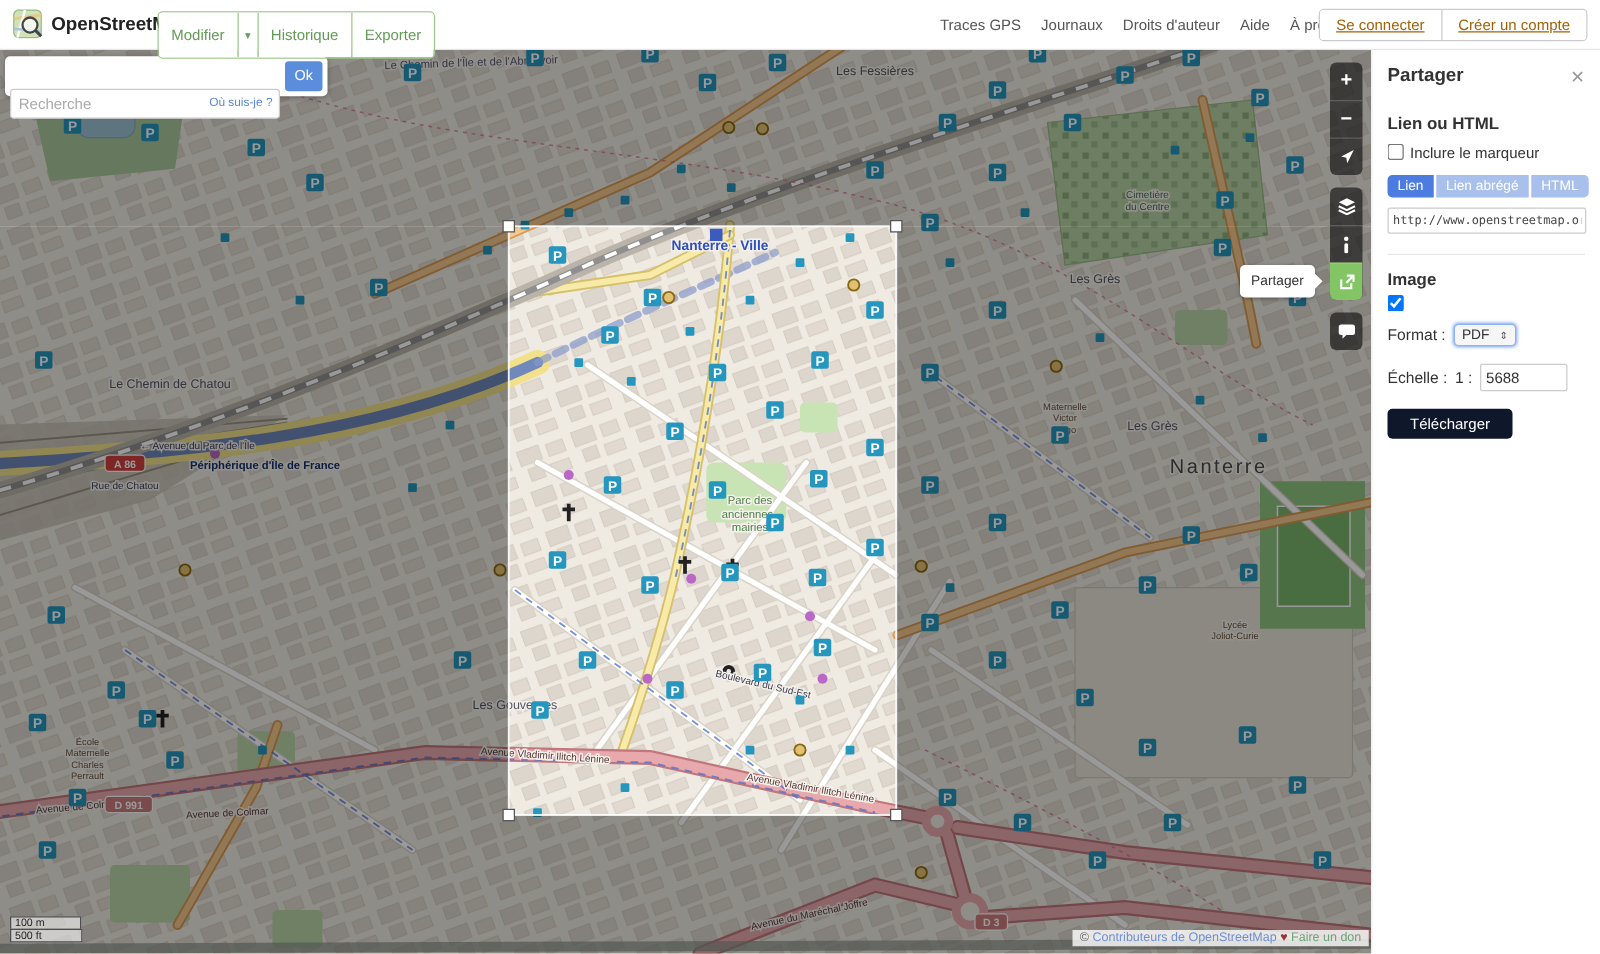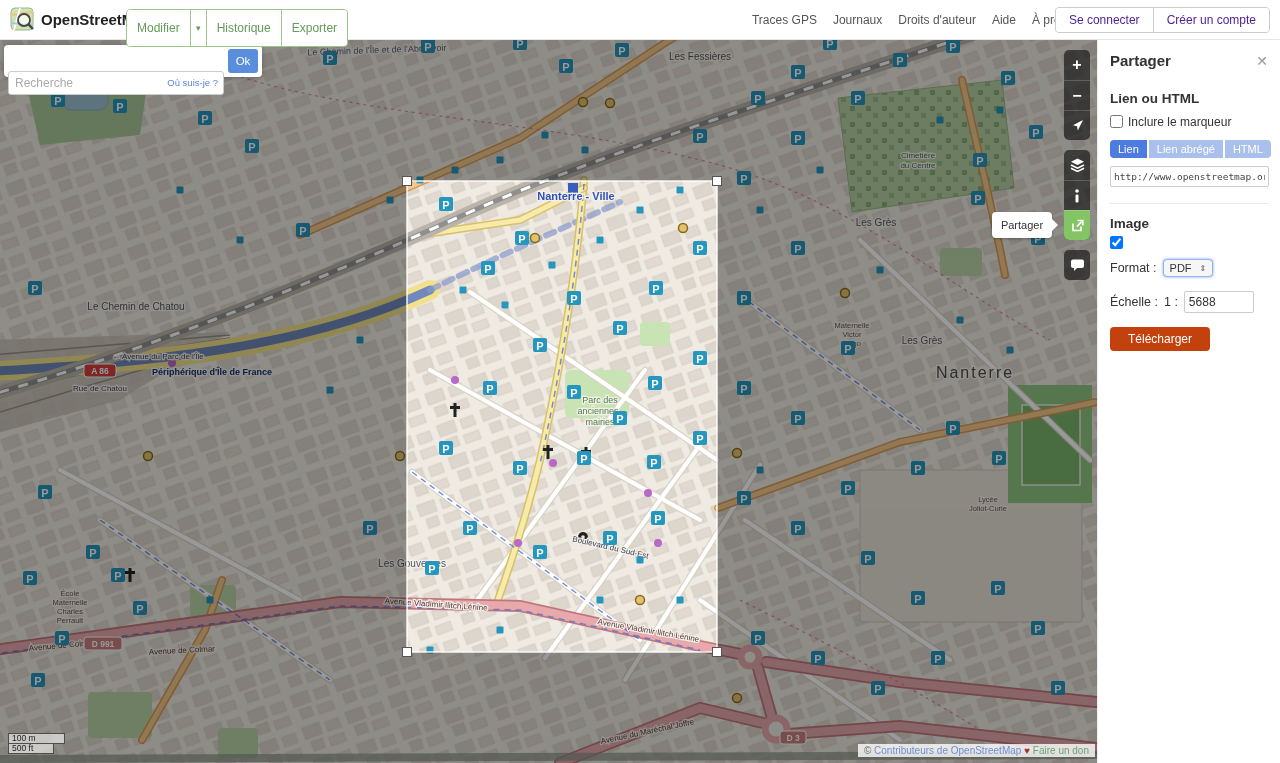--- a/index.html
+++ b/index.html
@@ -9,21 +9,21 @@
   .header { position:absolute; top:0; left:0; width:1280px; height:40px; background:#fff; border-bottom:1px solid #e6e6e6; z-index:50; }
   .brand { position:absolute; left:10px; top:7px; display:flex; align-items:center; gap:7px; }
   .brand-title { font-size:15px; font-weight:bold; color:#222; }
   .edit-group { position:absolute; left:126px; top:9px; height:38px; display:flex; border:1px solid #9bc78a; border-radius:4px; overflow:hidden; }
   .edit-group .gbtn { background:#fff; color:#649b57; font-size:12px; padding:0 10px; line-height:22px; border:none; border-left:1px solid #9bc78a; cursor:pointer; font-family:inherit; }
   .edit-group .gbtn:first-child { border-left:none; }
   .caret-btn { width:16px !important; padding:0 !important; font-size:9px !important; }
   .nav-right { position:absolute; right:200px; top:0; height:40px; display:flex; align-items:center; gap:16px; }
   .nav-link { font-size:12px; color:#555; text-decoration:none; white-space:nowrap; }
   .account-group { position:absolute; right:10px; top:7px; height:26px; display:flex; border:1px solid #ccc; border-radius:4px; overflow:hidden; }
-  .account-group .abtn { background:#fff; color:#4c1d95; font-size:12px; padding:0 13px; line-height:24px; border:none; border-left:1px solid #ccc; cursor:pointer; font-family:inherit; white-space:nowrap; }
+  .account-group .abtn { background:#fff; color:#a16207; font-size:12px; padding:0 13px; line-height:24px; border:none; border-left:1px solid #ccc; cursor:pointer; font-family:inherit; white-space:nowrap;text-decoration:underline; }
   .account-group .abtn:first-child { border-left:none; }
 
   
   .map-wrap { position:absolute; top:40px; left:0; width:1097px; height:723px; background:#eae5dc; overflow:hidden; }
   .map-wrap svg { display:block; }
 
   
   .search-box { position:absolute; left:4px; top:45px; width:258px; height:32px; background:#fff; border-radius:4px; box-shadow:0 1px 4px rgba(0,0,0,.25); z-index:40; display:flex; align-items:center; padding:4px; gap:4px; }
   .search-input-wrap { position:relative; flex:1; height:28px;margin-top:48px; }
   .search-input { width:100%; height:24px; border:1px solid #ccc; border-radius:3px; font-size:12px; padding:0 62px 0 6px; color:#333; font-family:inherit; }
@@ -39,21 +39,21 @@
   .ctrl-btn.active { background:#83c465; }
   .ctrl-btn svg { display:block; }
 
   .tooltip { position:absolute; left:992px; top:212px; width:60px; height:26px; background:#fff; border-radius:4px; box-shadow:0 1px 3px rgba(0,0,0,.3); z-index:41; font-size:11px; color:#333; display:flex; align-items:center; justify-content:center; }
   .tooltip:after { content:""; position:absolute; right:-6px; top:7px; border-top:6px solid transparent; border-bottom:6px solid transparent; border-left:6px solid #fff; }
 
   
   .scale-ctl { position:absolute; left:8px; top:733px; z-index:40; }
   .scale-line { background:rgba(255,255,255,.55); border:1.5px solid #4d4d4d; font-size:8.5px; color:#222; line-height:9px; padding:0 3px; }
   .scale-line.metric { width:57px; }
-  .scale-line.imperial { width:46px; margin-top:-1.5px; }
+  .scale-line.imperial { width:58px; margin-top:-1.5px; }
   .attribution { position:absolute; right:185px; bottom:6px; background:rgba(255,255,255,.8); padding:1px 6px; font-size:10px; color:#666; z-index:40; white-space:nowrap; }
   .attribution a { text-decoration:none; }
   .attr-link { color:#6f8fd2; }
   .attr-heart { color:#a23333; }
   .attr-donate { color:#6aa576; }
 
   
   .panel { position:absolute; top:40px; left:1097px; width:183px; height:723px; background:#fff; padding:12px 12px 0 12px; z-index:45; border-left:1px solid #eee; }
   .panel-title-row { display:flex; justify-content:space-between; align-items:center; margin-bottom:22px; }
   .panel-title { font-size:15px; font-weight:bold; color:#333; }
@@ -66,21 +66,21 @@
   .tab.first { border-radius:4px 0 0 4px; }
   .tab.last { border-radius:0 4px 4px 0; }
   .tab.active { background:#4c7ce0; }
   .url-input { width:159px; border:1px solid #ccc; border-radius:2px; font-family:"DejaVu Sans Mono",monospace; font-size:9.5px; color:#444; padding:4px 3px; margin-bottom:14px; }
   .panel-divider { border:none; border-top:1px solid #e8e8e8; margin:2px 0 12px 0; }
   .inline-row { display:flex; align-items:center; gap:6px; font-size:12.5px; color:#333; margin-bottom:14px; }
   .fake-select { border:1px solid #8fb4f2; border-radius:4px; box-shadow:0 0 3px rgba(90,140,230,.8); font-size:11px; color:#333; padding:2px 6px; background:#f6f6f6; display:flex; gap:8px; align-items:center; cursor:pointer; }
   .fake-select .updown { font-size:8px; color:#555; }
   .scale-input { width:70px; border:1px solid #ccc; border-radius:2px; font-size:12px; padding:3px 4px; color:#333; font-family:inherit; }
   .note { font-size:11.5px; color:#aaa; line-height:19px; margin-bottom:12px; }
-  .download-btn { background:#c2410c; color:#fff; border:none; border-radius:4px; font-size:12px; padding:5px 18px; cursor:pointer; font-family:inherit; }
+  .download-btn { background:#0f172a; color:#fff; border:none; border-radius:4px; font-size:12px; padding:5px 18px; cursor:pointer; font-family:inherit; }
 </style>
 </head>
 <body>
 
 <div class="map-wrap">
   <svg id="map-svg" viewBox="0 0 1097 723" width="1097" height="723">
     <defs>
       <pattern id="bld" width="46" height="34" patternUnits="userSpaceOnUse" patternTransform="rotate(-20)">
         <rect x="2" y="2" width="18" height="12" fill="#cfc5bb" stroke="#b9aca0" stroke-width="0.7"></rect>
         <rect x="26" y="4" width="14" height="10" fill="#d4cac0" stroke="#b9aca0" stroke-width="0.7"></rect>

